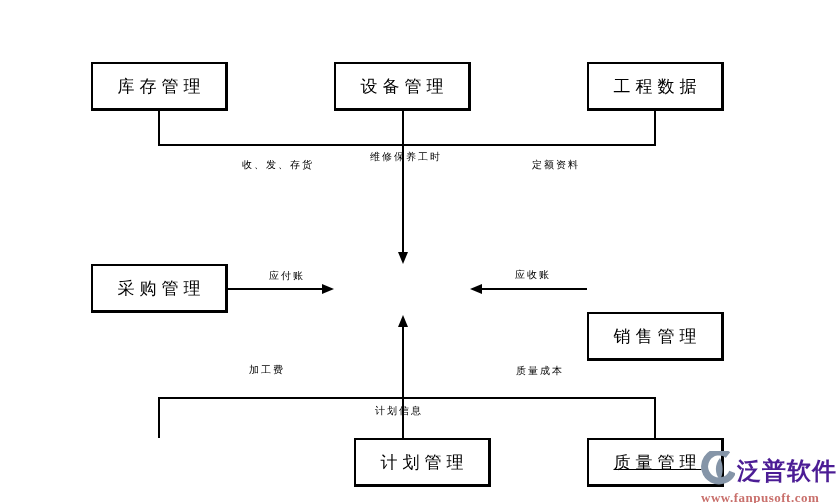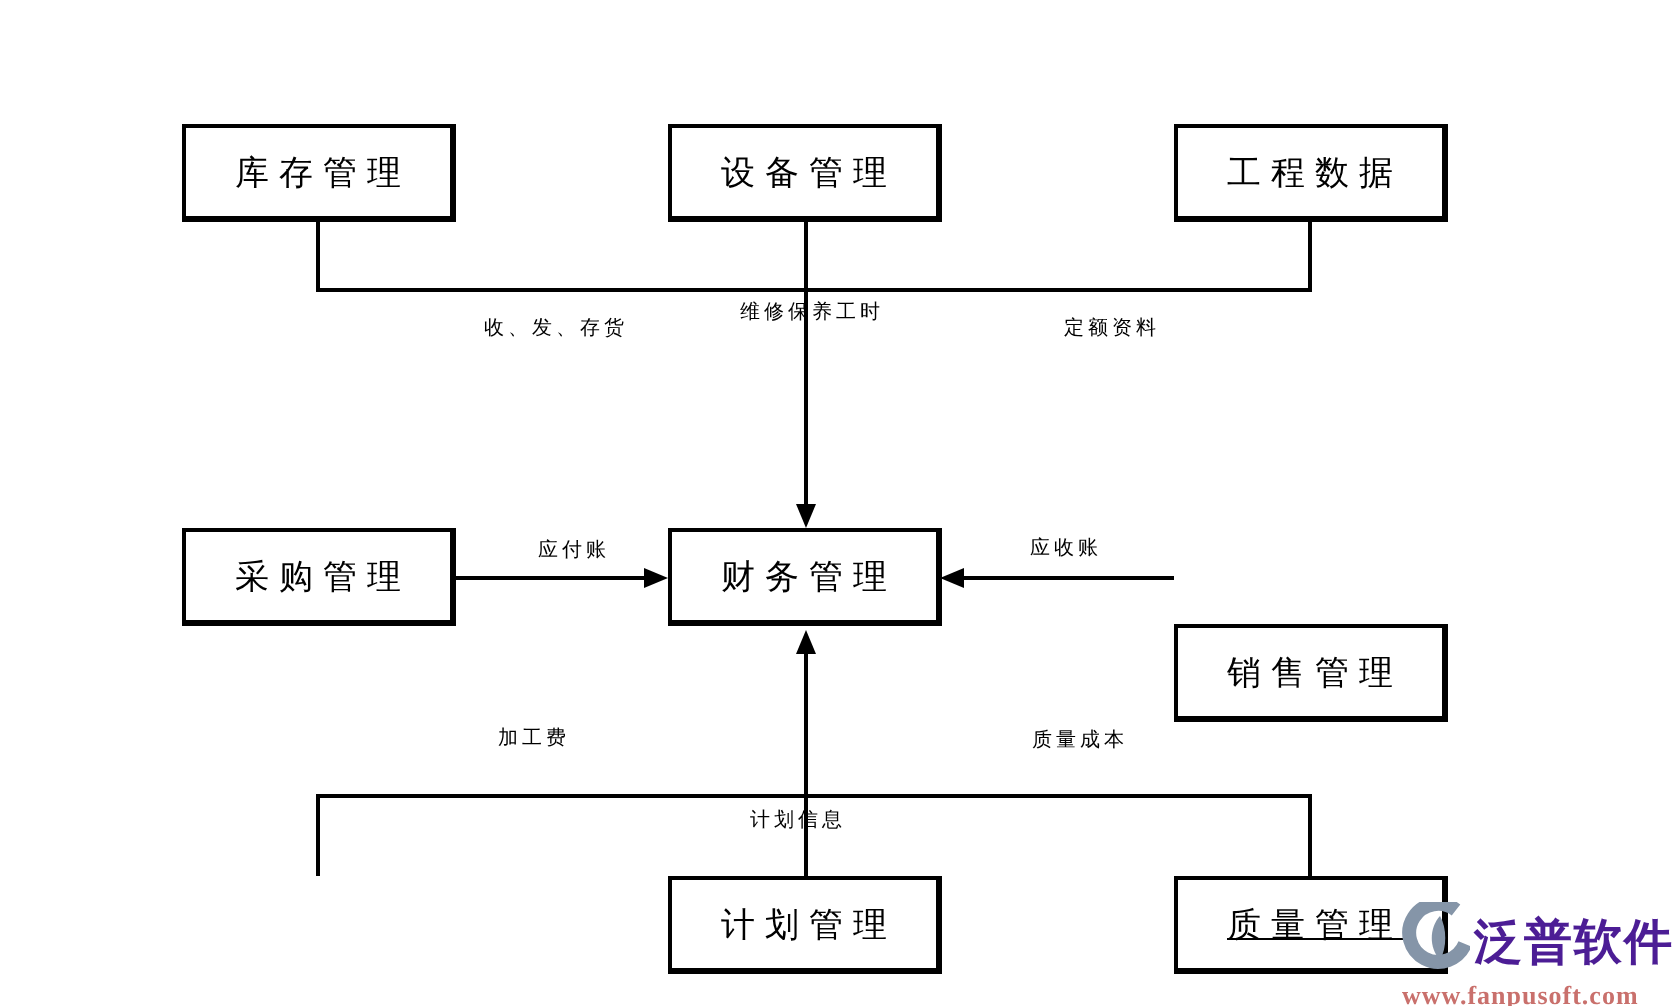--- a/index.html
+++ b/index.html
@@ -35,21 +35,21 @@
     text-indent: 5px;
     white-space: nowrap;
   }
   .n-inventory   { left: 91px;  top: 62px;  }
   .n-equipment   { left: 334px; top: 62px;  }
   .n-engineering { left: 587px; top: 62px;  }
   .n-purchasing  { left: 91px;  top: 264px; }
   .n-finance     { left: 334px; top: 264px; }
   .n-sales       { left: 587px; top: 264px; margin-top: 48px; }
   .n-production  { left: 90px;  top: 438px; }
-  .n-planning    { left: 334px; top: 438px; }
+  .n-planning    { left: 354px; top: 438px; }
   .n-quality     { left: 587px; top: 438px; text-decoration: underline; }
 
   .edge-label {
     position: absolute;
     font-size: 10px;
     letter-spacing: 2px;
     line-height: 26px;
     text-align: center;
     white-space: normal;
   }
@@ -116,21 +116,20 @@
       <polygon points="398,327 408,327 403,315"></polygon>
       <polygon points="322,284 322,294 334,289"></polygon>
       <polygon points="482,284 482,294 470,289"></polygon>
     </g>
   </svg>
 
   <div class="node n-inventory">库存管理</div>
   <div class="node n-equipment">设备管理</div>
   <div class="node n-engineering">工程数据</div>
   <div class="node n-purchasing">采购管理</div>
-  <div class="node n-finance">财务管理</div>
   <div class="node n-sales">销售管理</div>
   <div class="node n-planning">计划管理</div>
   <div class="node n-quality">质量管理</div>
 
   <div class="edge-label l-inout">收、发、存货</div>
   <div class="edge-label l-maint">维修保养工时</div>
   <div class="edge-label l-quota">定额资料</div>
   <div class="edge-label l-payable">应付账</div>
   <div class="edge-label l-receive">应收账</div>
   <div class="edge-label l-process">加工费</div>

